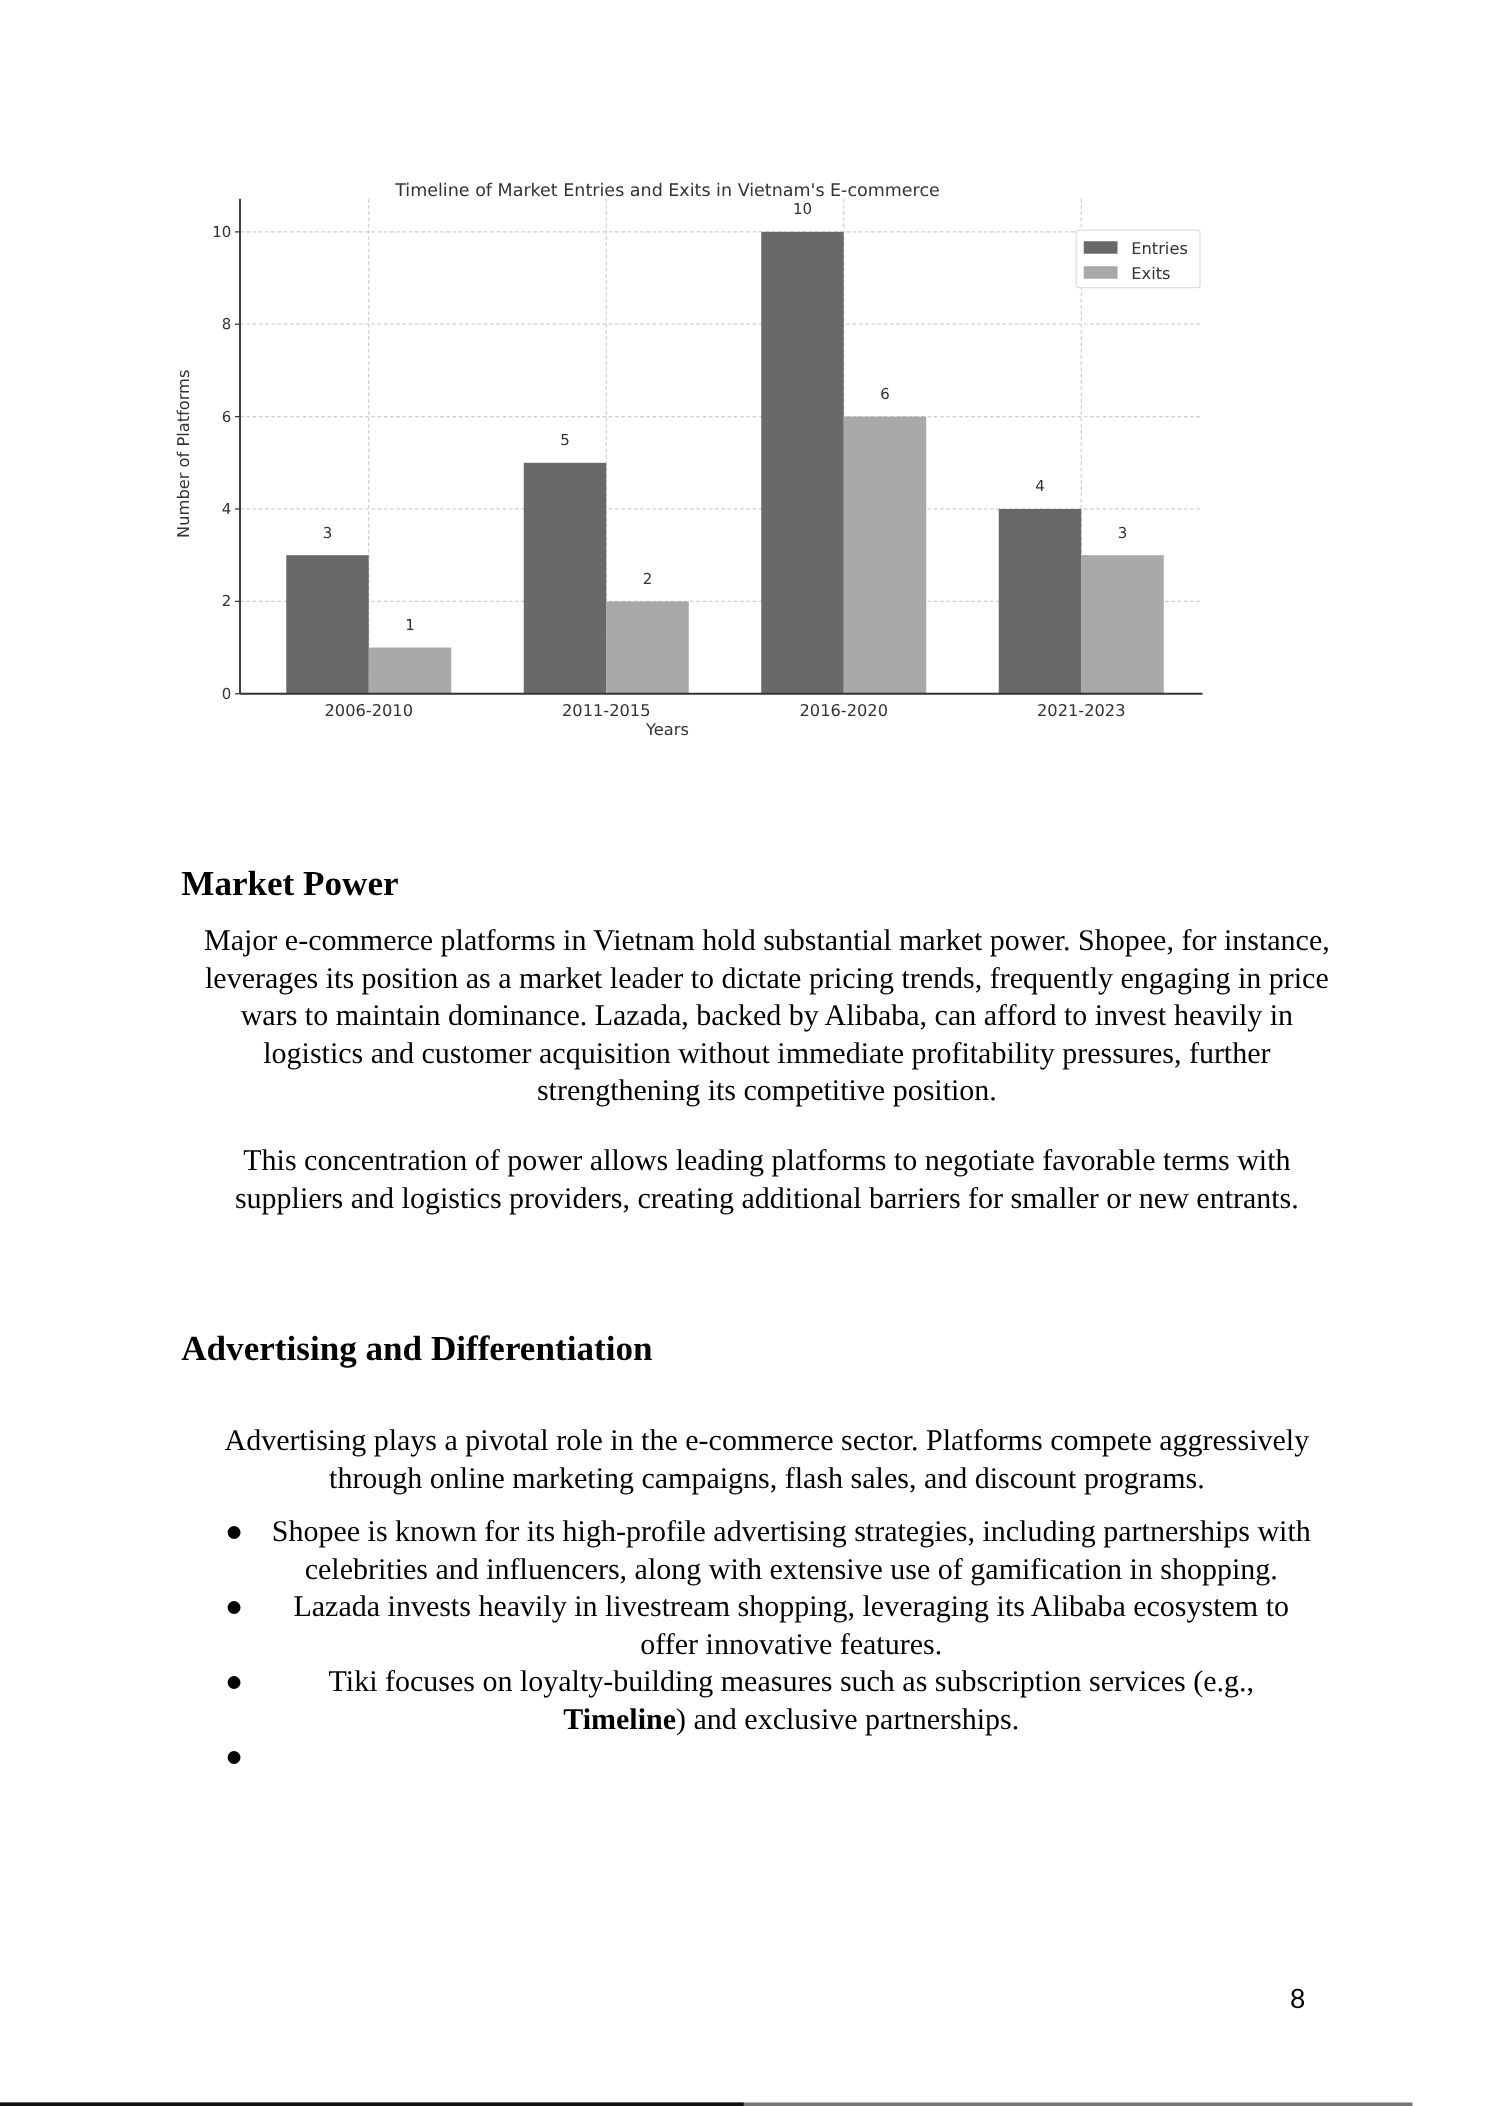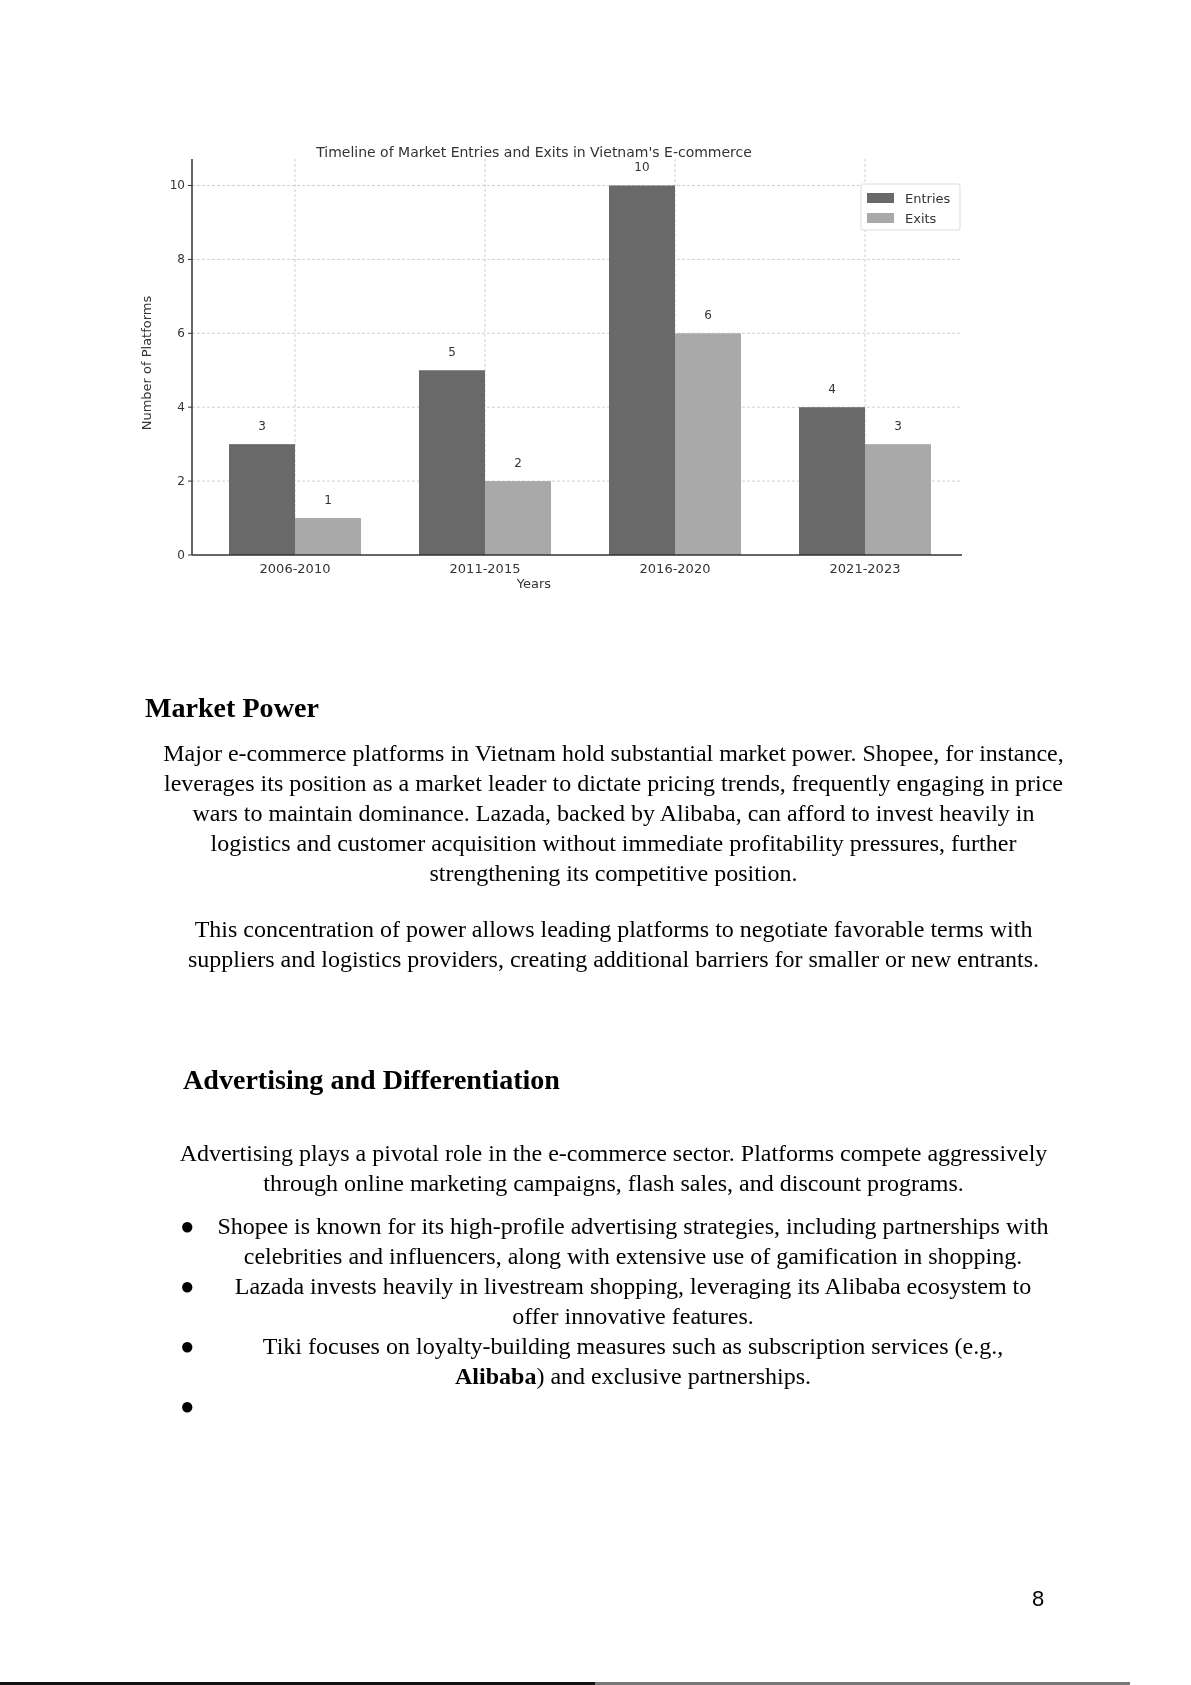--- a/index.html
+++ b/index.html
@@ -7,21 +7,21 @@
     .page { position: absolute; left: 0; top: 0; width: 1191px; height: 1685px; background: #fff; text-align: center; }
     .chart { position: absolute; left: 140px; top: 145px; width: 830px; height: 500px; }
     .chart svg text { font-family: "DejaVu Sans", sans-serif; fill: #333; }
     .content { position: absolute; left: 145px; top: 665px; width: 905px;
       font-family: "Liberation Serif", serif; font-size: 24px; line-height: 30px; color: #000; }
     .h { font-weight: bold; margin: 0; }
     p { margin: 16px; }
     .h1 { position: absolute; top: 0; margin-top: 28px; }
     .p1 { position: absolute; top: 57px; width: 905px; }
     .p2 { position: absolute; top: 233px; width: 905px; }
-    .h2 { position: absolute; top: 400px; margin-left: 38px; }
+    .h2 { position: absolute; top: 400px; }
     .p3 { position: absolute; top: 457px; width: 905px; }
     ul.bullets { position: absolute; top: 546px; left: 35px; margin: 0; padding: 0; list-style: none; width: 870px; }
     ul.bullets li { position: relative; padding-left: 36px; }
     ul.bullets li .dot { position: absolute; left: 0; top: 0; }
     .pagenum { position: absolute; left: 1032px; top: 1586px; font-family: "Liberation Sans", sans-serif; font-size: 22px; color: #000; }
     .bottom-rule { position: absolute; left: 0; top: 1682px; height: 3px; width: 1130px; background: #777; }
     .bottom-rule-dark { position: absolute; left: 0; top: 1682px; height: 3px; width: 595px; background: #111; }
   </style>
 </head>
 <body>
@@ -104,21 +104,21 @@
       <li>
         <span class="dot">●</span>
         <span>Shopee is known for its high-profile advertising strategies, including partnerships with celebrities and influencers, along with extensive use of gamification in shopping.</span>
       </li>
       <li>
         <span class="dot">●</span>
         <span>Lazada invests heavily in livestream shopping, leveraging its Alibaba ecosystem to offer innovative features.</span>
       </li>
       <li>
         <span class="dot">●</span>
-        <span><span>Tiki focuses on loyalty-building measures such as subscription services (e.g., </span><b>Alibaba</b><span>) and exclusive partnerships.</span></span>
+        <span><span>Tiki focuses on loyalty-building measures such as subscription services (e.g., </span><b>Timeline</b><span>) and exclusive partnerships.</span></span>
       </li>
       <li>
         <span class="dot">●</span>
       </li>
     </ul>
   </div>
 
   <div class="pagenum">8</div>
   <div class="bottom-rule"></div>
   <div class="bottom-rule-dark"></div>

